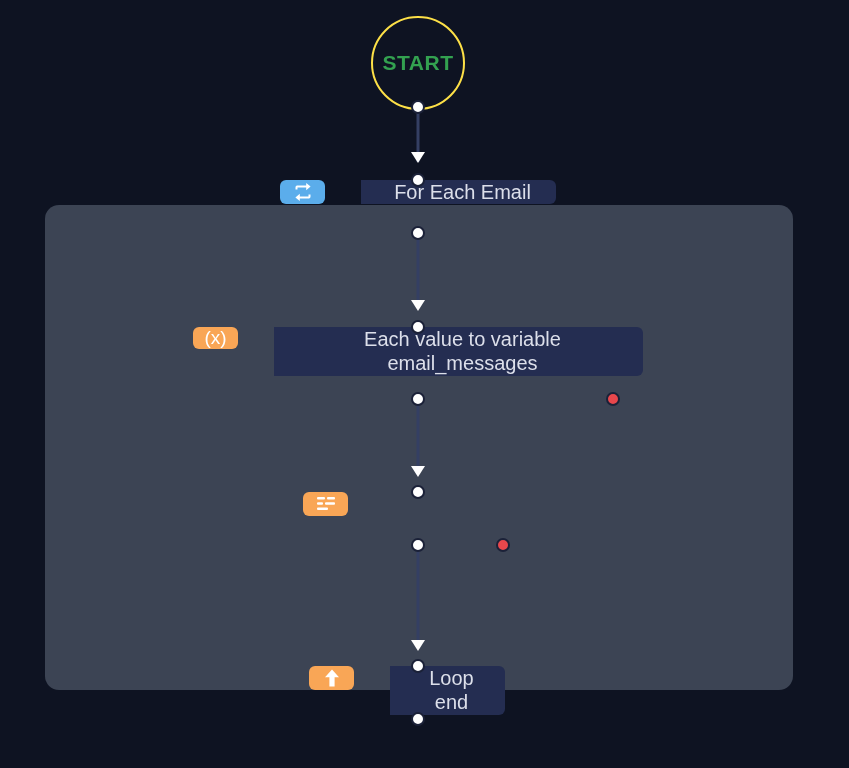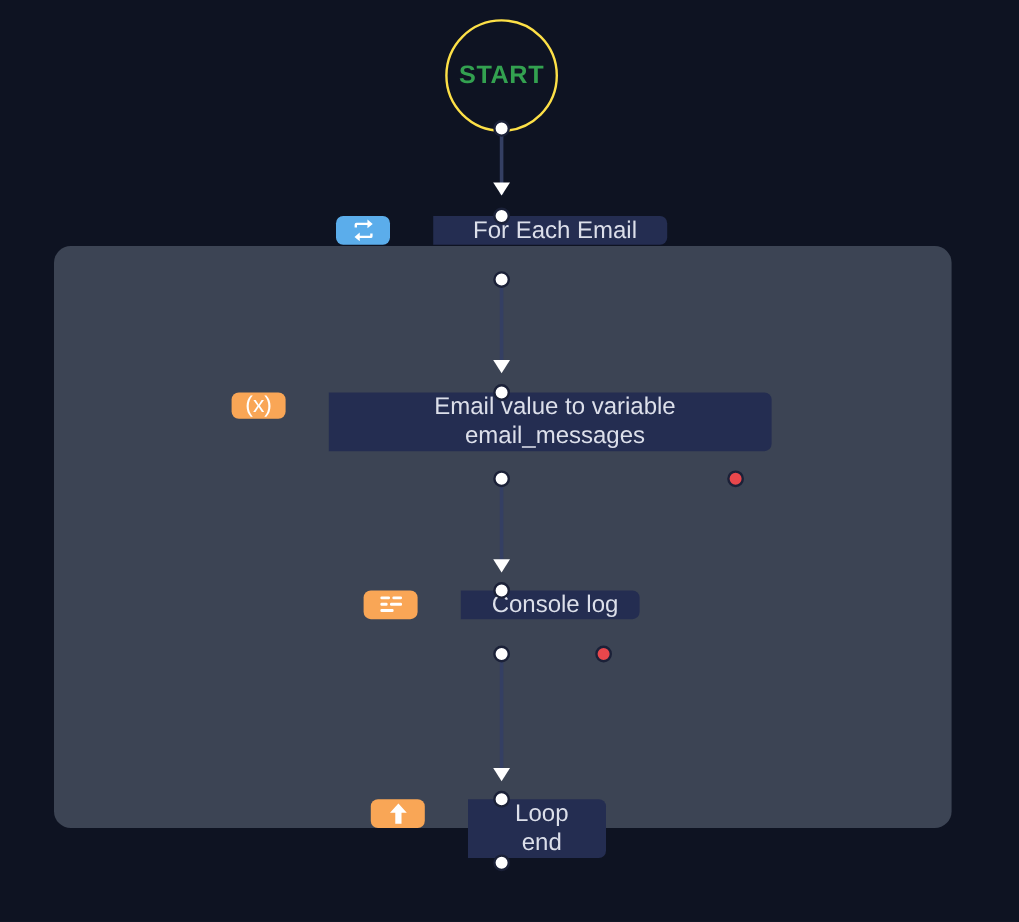--- a/index.html
+++ b/index.html
@@ -169,44 +169,41 @@
 
   <div class="edge" style="left:418px; top:236px; height:72px;"></div>
   <div class="arrow" style="left:418px; top:300px;"></div>
   <div class="port" style="left:418px; top:327px;"></div>
 
   <div class="node" style="left:193px; top:327px; width:450px; height:72px;">
     <div class="icon-tab tab-orange">
       <span class="icon-text">(x)</span>
     </div>
     <div class="node-body">
-      <span class="node-label">Email value to variable
+      <span class="node-label">Each value to variable
 email_messages</span>
     </div>
   </div>
   <div class="port red" style="left:613px; top:399px;"></div>
   <div class="port" style="left:418px; top:399px;"></div>
 
   <div class="edge" style="left:418px; top:402px; height:72px;"></div>
   <div class="arrow" style="left:418px; top:466px;"></div>
   <div class="port" style="left:418px; top:492px;"></div>
 
   <div class="node" style="left:303px; top:492px; width:230px; height:53px;">
     <div class="icon-tab tab-orange">
       <svg class="icon-svg" width="24" height="24" viewBox="0 0 24 24" aria-hidden="true">
         <rect x="3" y="5" width="8" height="2.4" rx="1" fill="#ffffff"></rect>
         <rect x="13" y="5" width="8" height="2.4" rx="1" fill="#ffffff"></rect>
         <rect x="3" y="10.3" width="6" height="2.4" rx="1" fill="#ffffff"></rect>
         <rect x="11" y="10.3" width="10" height="2.4" rx="1" fill="#ffffff"></rect>
         <rect x="3" y="15.6" width="11" height="2.4" rx="1" fill="#ffffff"></rect>
       </svg>
     </div>
-    <div class="node-body">
-      <span class="node-label">Console log</span>
-    </div>
   </div>
   <div class="port red" style="left:503px; top:545px;"></div>
   <div class="port" style="left:418px; top:545px;"></div>
 
   <div class="edge" style="left:418px; top:548px; height:92px;"></div>
   <div class="arrow" style="left:418px; top:640px;"></div>
   <div class="port" style="left:418px; top:666px;"></div>
 
   <div class="node" style="left:309px; top:666px; width:196px; height:53px;">
     <div class="icon-tab tab-orange">

